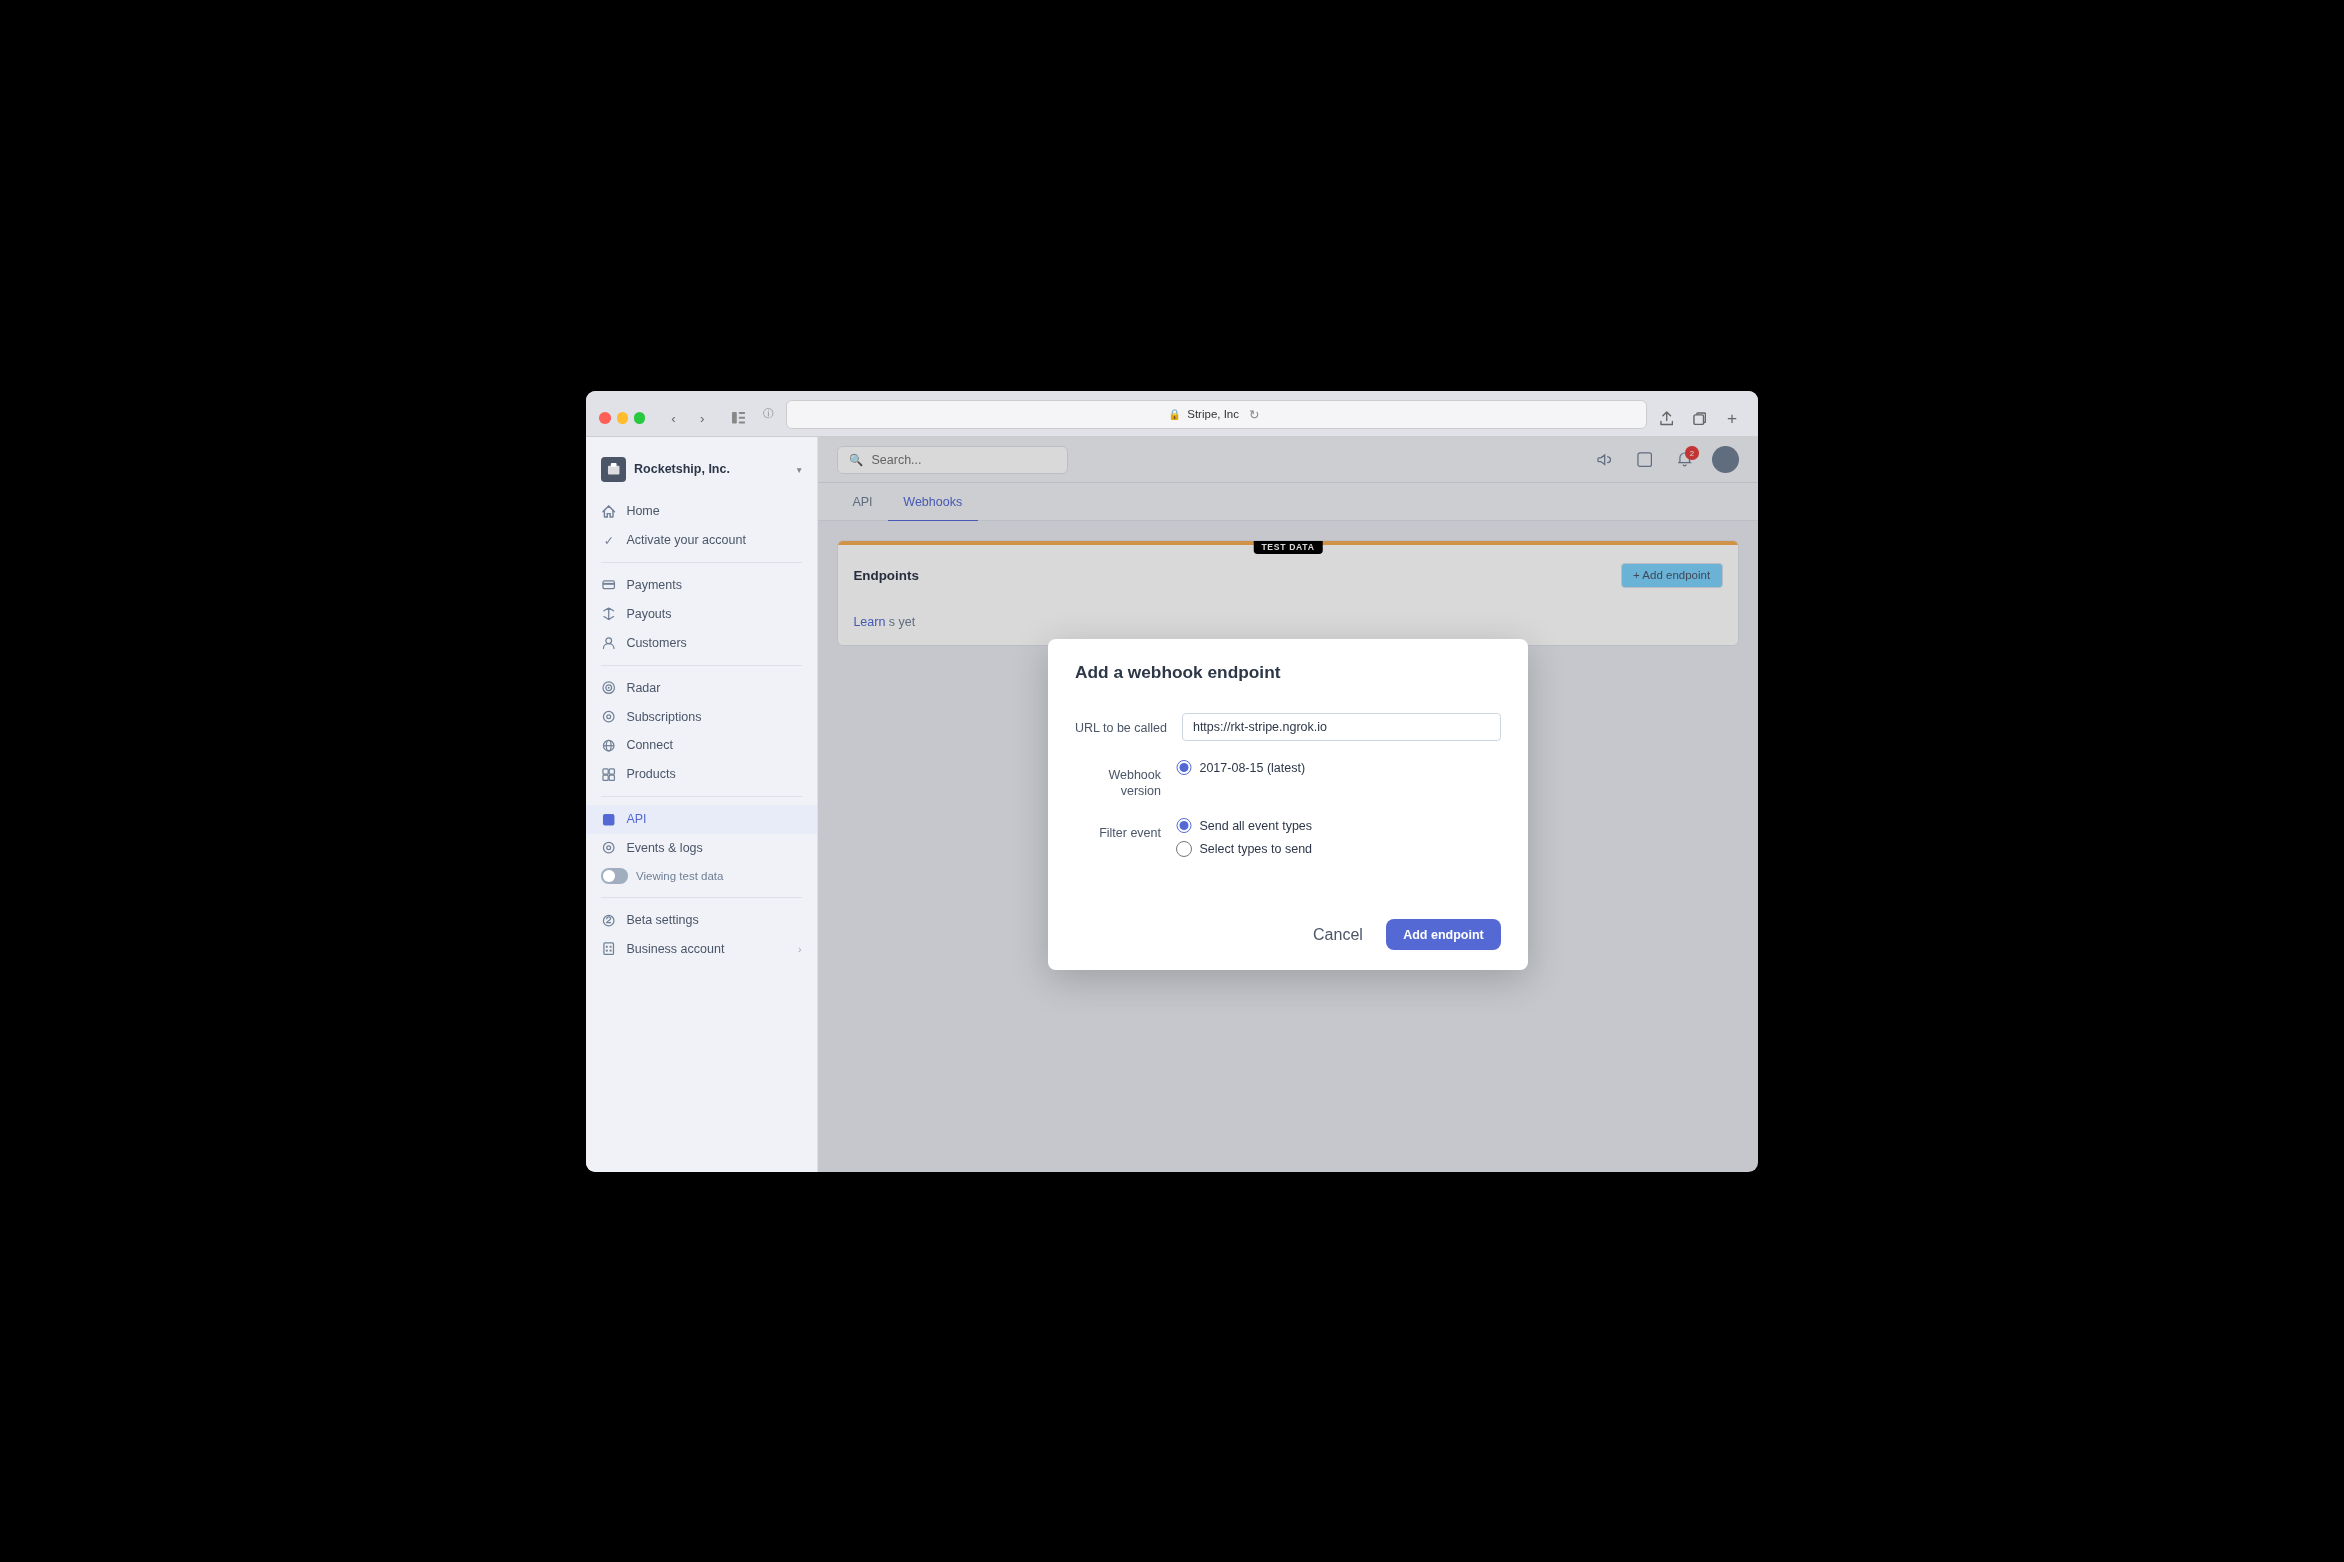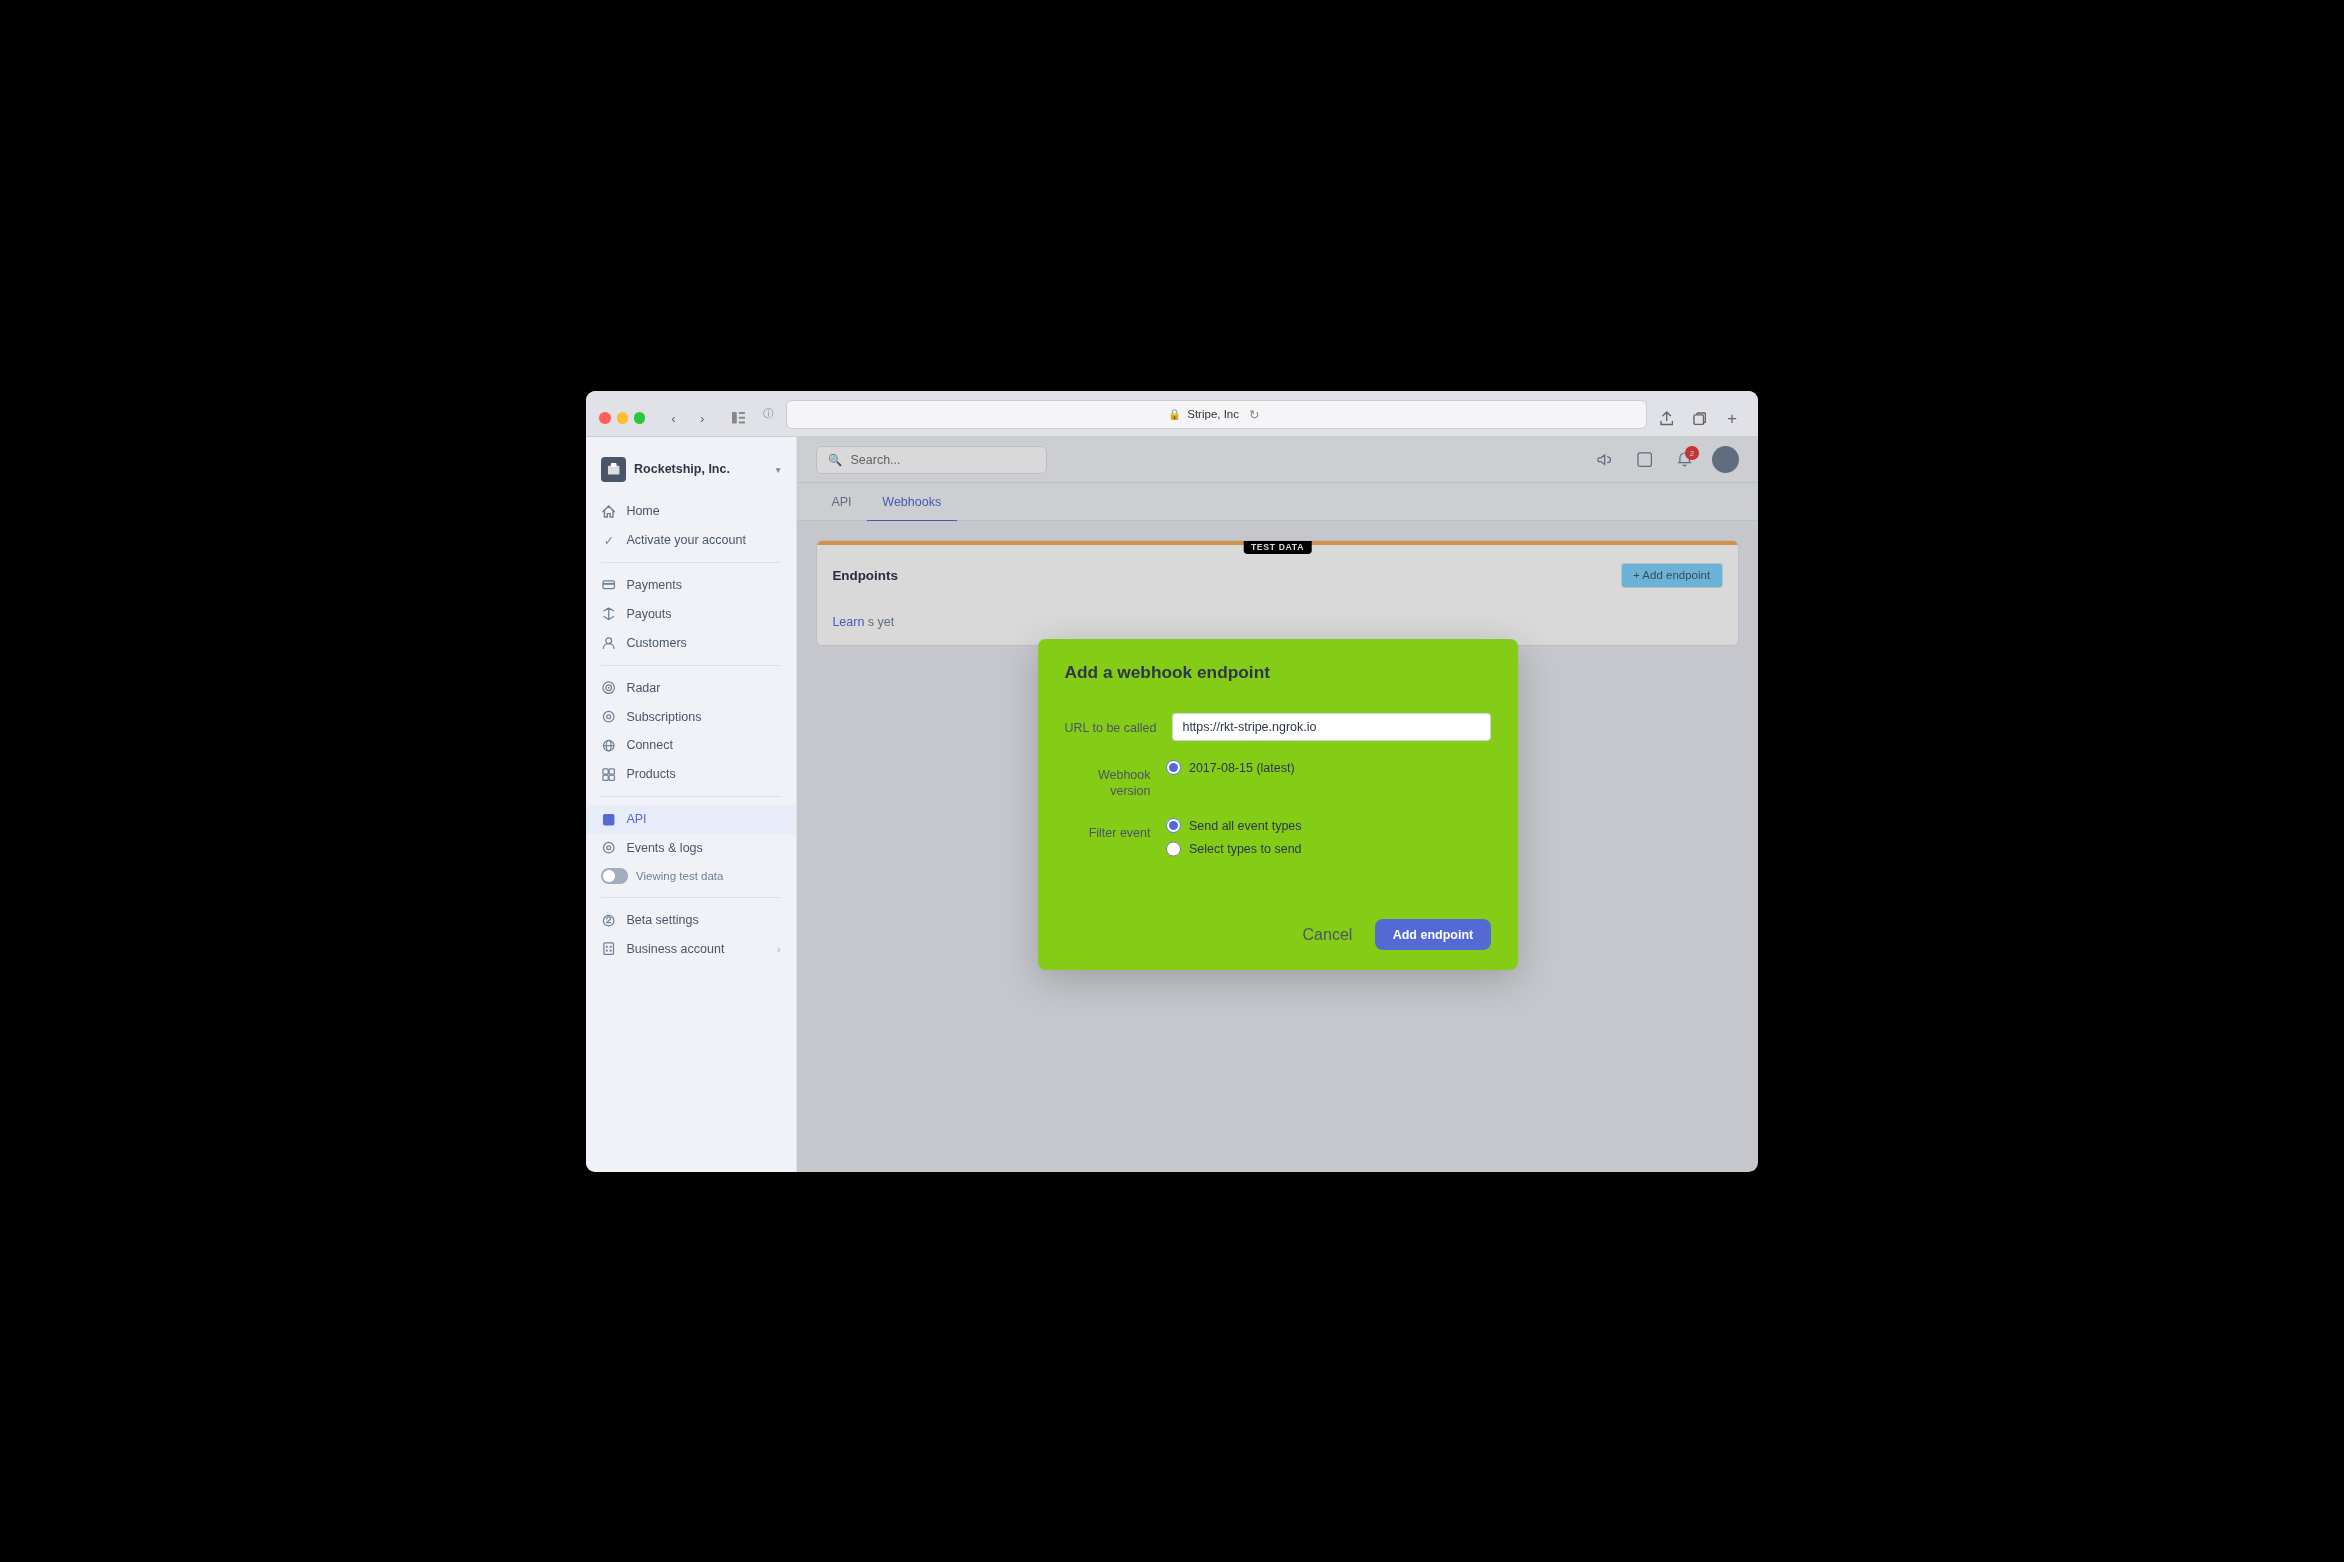--- a/index.html
+++ b/index.html
@@ -176,21 +176,21 @@
 
     
     .app-layout {
       display: flex;
       flex: 1;
       overflow: hidden;
     }
 
     
     .sidebar {
-      width: 211px;
+      width: 232px;
       background: #f0f2f7;
       border-right: 1px solid #dde0e8;
       padding: 15.4px 0;
       display: flex;
       flex-direction: column;
       overflow-y: auto;
       flex-shrink: 0;
     }
 
     .sidebar-header {
@@ -495,21 +495,21 @@
       right: 0;
       bottom: 0;
       background: rgba(0,0,0,0.15);
       display: flex;
       align-items: center;
       justify-content: center;
       z-index: 100;
     }
 
     .modal {
-      background: #84cc16;
+      background: #ffffff;
       border-radius: 7.7px;
       width: 480px;
       box-shadow: 0 9.6px 38px rgba(0,0,0,0.2);
       overflow: hidden;
     }
 
     .modal-header {
       padding: 23px 27px 15.4px;
     }
 

